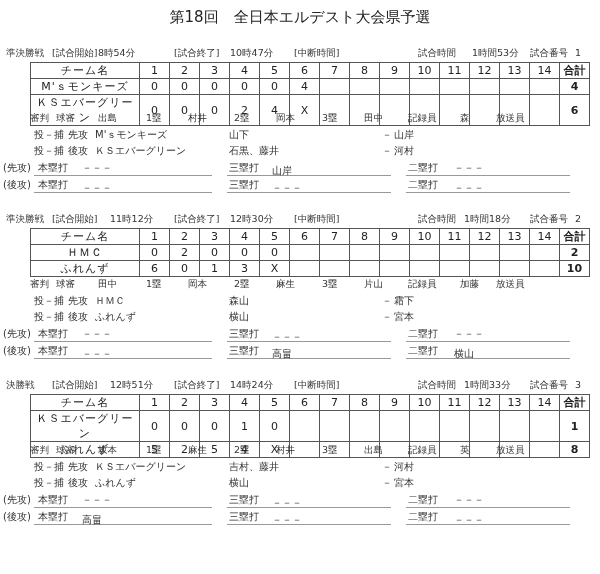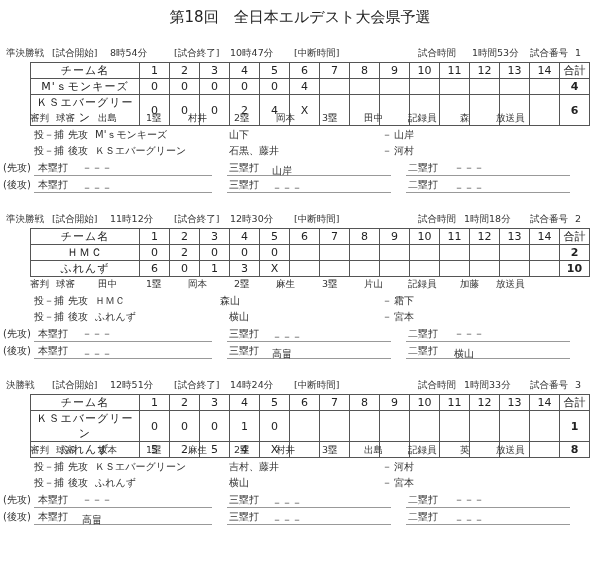--- a/index.html
+++ b/index.html
@@ -7,40 +7,40 @@
        font-family:"DejaVu Sans","Liberation Sans",sans-serif;}
   .title{position:absolute;left:0;width:600px;top:8px;text-align:center;font-size:15px;color:#222;}
   .game{position:absolute;left:0;width:600px;}
   .meta{position:absolute;top:0;left:0;width:600px;height:14px;font-size:9.5px;color:#333;}
   .meta span{position:absolute;top:0;white-space:nowrap;}
   table.score{position:absolute;left:30px;top:15px;border-collapse:collapse;table-layout:fixed;border-radius:24px;}
   table.score td{border:1px solid #555;height:15px;padding:0;text-align:center;font-size:11px;color:#222;line-height:15px;}
   table.score td.team{width:108px;letter-spacing:1px;font-size:11px;}
   table.score td.inn{width:29px;}
   table.score td.tot{width:29px;font-weight:bold;}
-  table.score tr.head td.tot{font-weight:normal;}
+  table.score tr.head td.tot{font-weight:bold;}
   .umps{position:absolute;top:65px;left:0;width:600px;height:14px;font-size:9.5px;color:#333;}
   .umps span{position:absolute;white-space:nowrap;}
   .bat{position:absolute;left:0;width:600px;height:14px;font-size:10px;color:#333;}
   .bat span{position:absolute;white-space:nowrap;}
   .hr{position:absolute;left:0;width:600px;height:16px;font-size:10px;color:#333;}
   .hr span{position:absolute;white-space:nowrap;top:1px;}
   .uline{position:absolute;border-bottom:1px solid #999;height:15px;}
 </style>
 </head>
 <body>
 
 <div class="title">第18回　全日本エルデスト大会県予選</div>
 
 <div id="games">
   <div class="game" style="top: 47px;">
     <div class="meta">
       <span style="left:6px">準決勝戦</span>
       <span style="left:52px">[試合開始]</span>
-      <span style="left:110px">8時54分</span>
+      <span style="left:98px">8時54分</span>
       <span style="left:174px">[試合終了]</span>
       <span style="left:230px">10時47分</span>
       <span style="left:294px">[中断時間]</span>
       <span style="left:352px"></span>
       <span style="left:418px">試合時間</span>
       <span style="left:472px">1時間53分</span>
       <span style="left:530px">試合番号</span>
       <span style="left:575px">1</span>
     </div>
     <table class="score">
@@ -240,21 +240,21 @@
       <span style="left:322px">3塁</span>
       <span style="left:364px">片山</span>
       <span style="left:408px">記録員</span>
       <span style="left:460px">加藤</span>
       <span style="left:496px">放送員</span>
     </div>
     <div class="bat" style="top:81px">
       <span style="left:34px">投－捕</span>
       <span style="left:68px">先攻</span>
       <span style="left:95px">ＨＭＣ</span>
-      <span style="left:220px">森山</span>
+      <span style="left:229px">森山</span>
       <span style="left:382px">－</span>
       <span style="left:394px">霜下</span>
     </div>
     <div class="bat" style="top:97px">
       <span style="left:34px">投－捕</span>
       <span style="left:68px">後攻</span>
       <span style="left:95px">ふれんず</span>
       <span style="left:229px">横山</span>
       <span style="left:382px">－</span>
       <span style="left:394px">宮本</span>

